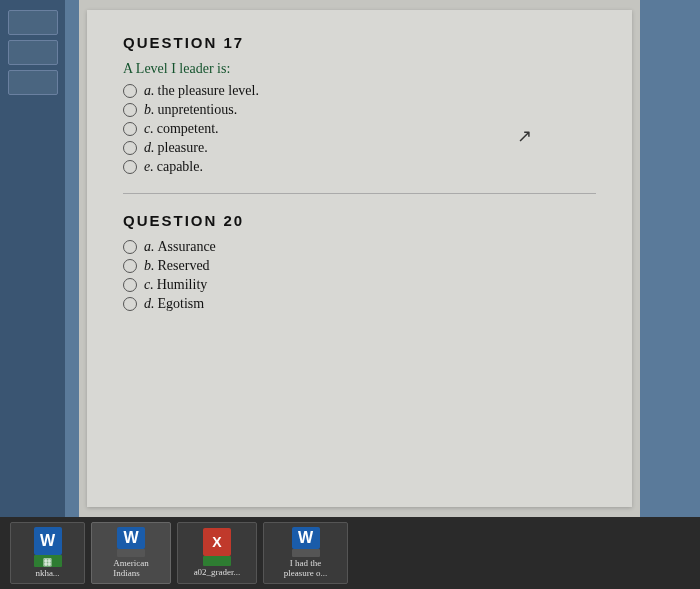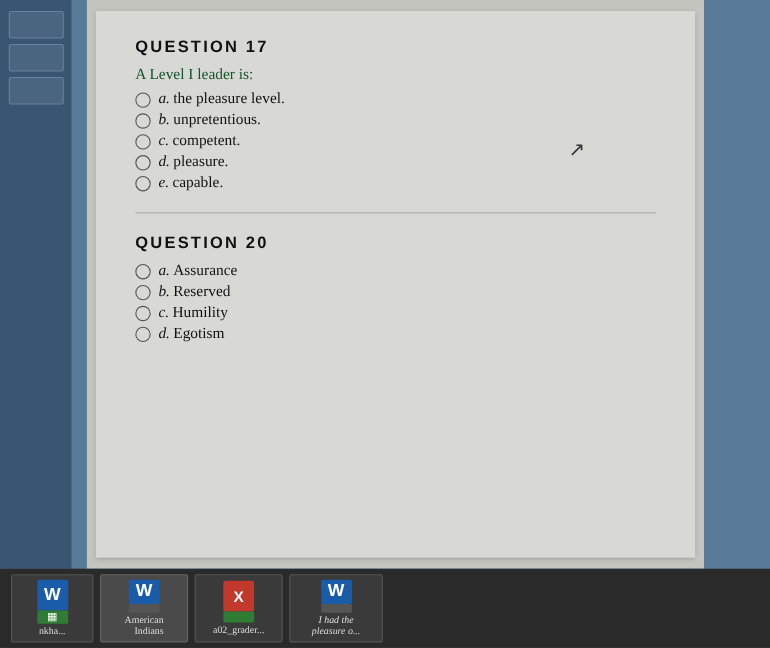--- a/index.html
+++ b/index.html
@@ -218,30 +218,30 @@
 
     <div style="display:flex; flex-direction:column; align-items:center; justify-content:center; width:75px; height:62px; background:#3a3a3a; border:1px solid #555; border-radius:2px; gap:2px; padding:4px; cursor:pointer;">
       <div style="background:#1a5caa; color:white; font-family:Arial,sans-serif; font-weight:bold; font-size:16px; width:28px; height:28px; display:flex; align-items:center; justify-content:center; border-radius:2px;">W</div>
       <div style="background:#2e7d32; color:white; font-size:10px; width:28px; height:12px; display:flex; align-items:center; justify-content:center; border-radius:1px; margin-top:-2px;">▦</div>
       <span style="font-size:9px; color:#ddd; text-align:left; line-height:1.1;">nkha...</span>
     </div>
 
     <div style="display:flex; flex-direction:column; align-items:center; justify-content:center; width:80px; height:62px; background:#4a4a4a; border:1px solid #666; border-radius:2px; gap:2px; padding:4px; cursor:pointer;">
       <div style="background:#1a5caa; color:white; font-family:Arial,sans-serif; font-weight:bold; font-size:16px; width:28px; height:28px; display:flex; align-items:center; justify-content:center; border-radius:2px;">W</div>
       <div style="background:#555; width:28px; height:10px; border-radius:1px; margin-top:-2px;"></div>
-      <span style="font-size:9px; color:#ddd; text-align:right; line-height:1.1;">American<br>Indians</span>
+      <span style="font-size:9px; color:#ddd; text-align:left; line-height:1.1;">American<br>Indians</span>
     </div>
 
     <div style="display:flex; flex-direction:column; align-items:center; justify-content:center; width:80px; height:62px; background:#3a3a3a; border:1px solid #555; border-radius:2px; gap:2px; padding:4px; cursor:pointer;">
       <div style="background:#c0392b; color:white; font-family:Arial,sans-serif; font-weight:bold; font-size:14px; width:28px; height:28px; display:flex; align-items:center; justify-content:center; border-radius:2px;">X</div>
       <div style="background:#2e7d32; width:28px; height:10px; border-radius:1px; margin-top:-2px;"></div>
       <span style="font-size:9px; color:#ddd; text-align:right; line-height:1.1;">a02_grader...</span>
     </div>
 
     <div style="display:flex; flex-direction:column; align-items:center; justify-content:center; width:85px; height:62px; background:#3a3a3a; border:1px solid #555; border-radius:2px; gap:2px; padding:4px; cursor:pointer;">
       <div style="background:#1a5caa; color:white; font-family:Arial,sans-serif; font-weight:bold; font-size:16px; width:28px; height:28px; display:flex; align-items:center; justify-content:center; border-radius:2px;">W</div>
       <div style="background:#555; width:28px; height:10px; border-radius:1px; margin-top:-2px;"></div>
-      <span style="font-size:9px; color:#ddd; text-align:center; line-height:1.1;font-style:italic;">I had the<br>pleasure o...</span>
+      <span style="font-size:9px; color:#ddd; text-align:center; line-height:1.1;">I had the<br>pleasure o...</span>
     </div>
 
   </div>
 
 </div>
 
 </body></html>

